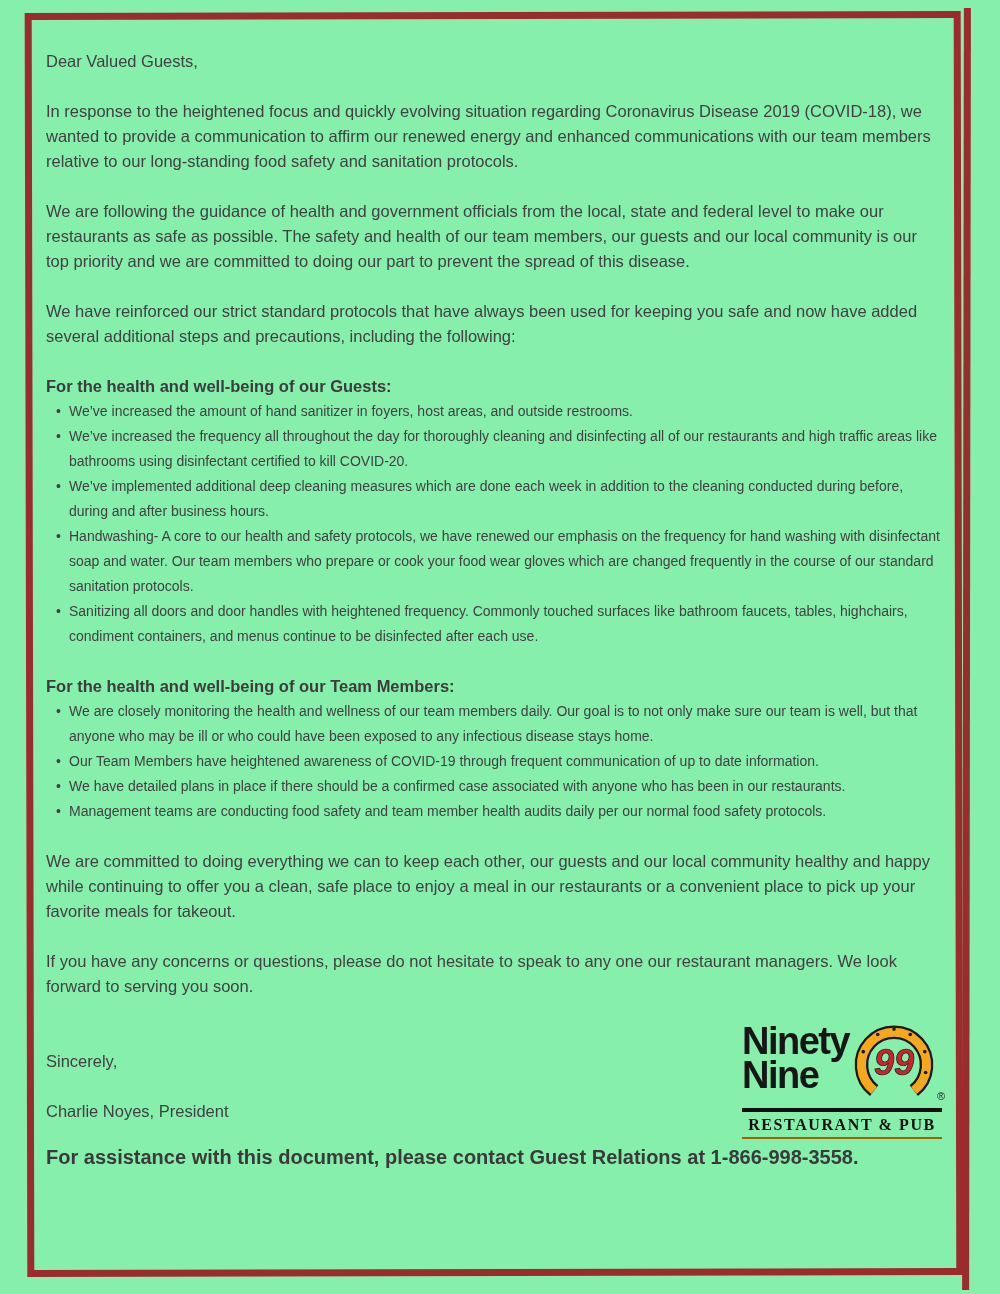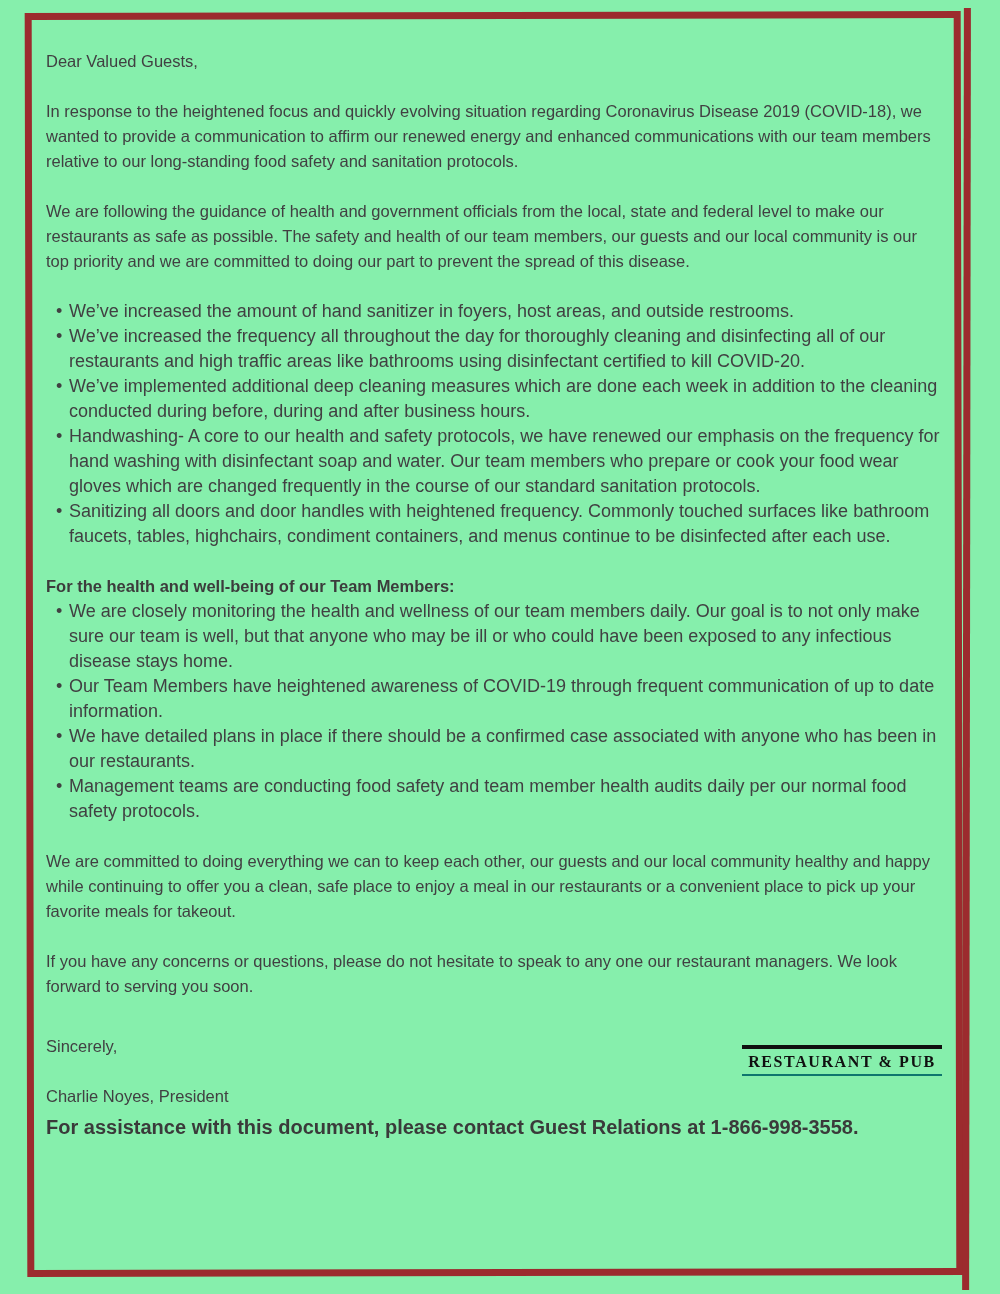--- a/index.html
+++ b/index.html
@@ -57,21 +57,21 @@
     color: #3c3c3c;
   }
   ul.bullets {
     list-style: none;
     margin: 0 0 25px 0;
     padding: 0;
   }
   ul.bullets li {
     position: relative;
     padding-left: 23px;
-    font-size: 18px;
+    font-size: 14px;
     line-height: 25px;
   }
   ul.bullets li::before {
     content: "\2022";
     position: absolute;
     left: 10px;
     top: 0;
   }
   .signoff-row {
     display: flex;
@@ -109,21 +109,21 @@
   .reg {
     position: absolute;
     right: -4px;
     bottom: 4px;
     font-size: 11px;
     color: #222;
   }
   .logo-tagline {
     margin-top: 2px;
     border-top: 4px solid #101010;
-    border-bottom: 2px solid #0f766e;
+    border-bottom: 2px solid #a16207;
     padding: 4px 0 3px 0;
     font-family: "Liberation Serif", serif;
     font-weight: bold;
     font-size: 16px;
     letter-spacing: 1.6px;
     text-align: center;
     color: #101010;
     white-space: nowrap;
   }
   .footer {
@@ -138,21 +138,23 @@
 <body>
 
 <div class="page">
   <div class="frame"></div>
 
   <div class="content">
     <p class="para">Dear Valued Guests,</p>
 
     <p class="para">In response to the heightened focus and quickly evolving situation regarding Coronavirus Disease 2019 (COVID-18), we wanted to provide a communication to affirm our renewed energy and enhanced communications with our team members relative to our long-standing food safety and sanitation protocols.</p>
     <p class="para">We are following the guidance of health and government officials from the local, state and federal level to make our restaurants as safe as possible. The safety and health of our team members, our guests and our local community is our top priority and we are committed to doing our part to prevent the spread of this disease.</p>
-
+    <p class="para">We have reinforced our strict standard protocols that have always been used for keeping you safe and now have added several additional steps and precautions, including the following:</p>
+
+    <h3 class="section-heading">For the health and well-being of our Guests:</h3>
     <ul class="bullets">
       <li><span>We’ve increased the amount of hand sanitizer in foyers, host areas, and outside restrooms.</span></li>
       <li><span>We’ve increased the frequency all throughout the day for thoroughly cleaning and disinfecting all of our restaurants and high traffic areas like bathrooms using disinfectant certified to kill COVID-20.</span></li>
       <li><span>We’ve implemented additional deep cleaning measures which are done each week in addition to the cleaning conducted during before, during and after business hours.</span></li>
       <li><span>Handwashing-  A core to our health and safety protocols, we have renewed our emphasis on the frequency for hand washing with disinfectant soap and water. Our team members who prepare or cook your food wear gloves which are changed frequently in the course of our standard sanitation protocols.</span></li>
       <li><span>Sanitizing all doors and door handles with heightened frequency. Commonly touched surfaces like bathroom faucets, tables, highchairs, condiment containers, and menus continue to be disinfected after each use.</span></li>
     </ul>
 
     <h3 class="section-heading">For the health and well-being of our Team Members:</h3>
     <ul class="bullets">
@@ -165,19 +167,39 @@
     <p class="para">We are committed to doing everything we can to keep each other, our guests and our local community healthy and happy while continuing to offer you a clean, safe place to enjoy a meal in our restaurants or a convenient place to pick up your favorite meals for takeout.</p>
     <p class="para">If you have any concerns or questions, please do not hesitate to speak to any one our restaurant managers. We look forward to serving you soon.</p>
 
     <div class="signoff-row">
       <div class="signoff">
         <p class="para sincerely">Sincerely,</p>
         <p class="para signature">Charlie Noyes, President</p>
       </div>
 
       <div class="logo">
+        <div class="logo-top">
+          <div class="logo-name">
+            <div>Ninety</div>
+            <div>Nine</div>
+          </div>
+          <div class="horseshoe-wrap">
+            <svg width="94" height="96" viewBox="0 0 104 104" aria-hidden="true">
+              <path d="M30,88 A36,36 0 1 1 74,88" fill="none" stroke="#1a1a1a" stroke-width="15"></path>
+              <path d="M30,88 A36,36 0 1 1 74,88" fill="none" stroke="#f5a81e" stroke-width="10"></path>
+              <circle cx="18" cy="45" r="2" fill="#1a1a1a"></circle>
+              <circle cx="34" cy="26" r="2" fill="#1a1a1a"></circle>
+              <circle cx="52" cy="20" r="2" fill="#1a1a1a"></circle>
+              <circle cx="70" cy="26" r="2" fill="#1a1a1a"></circle>
+              <circle cx="86" cy="45" r="2" fill="#1a1a1a"></circle>
+              <circle cx="87" cy="68" r="2" fill="#1a1a1a"></circle>
+              <text x="52" y="71" text-anchor="middle" font-family="Liberation Sans, sans-serif" font-size="40" font-weight="bold" font-style="italic" fill="#c9252c" stroke="#1a1a1a" stroke-width="0.8">99</text>
+            </svg>
+            <span class="reg">®</span>
+          </div>
+        </div>
         <div class="logo-tagline">RESTAURANT &amp; PUB</div>
       </div>
     </div>
 
     <p class="footer">For assistance with this document, please contact Guest Relations at 1-866-998-3558.</p>
   </div>
 </div>
 
 </body></html>

